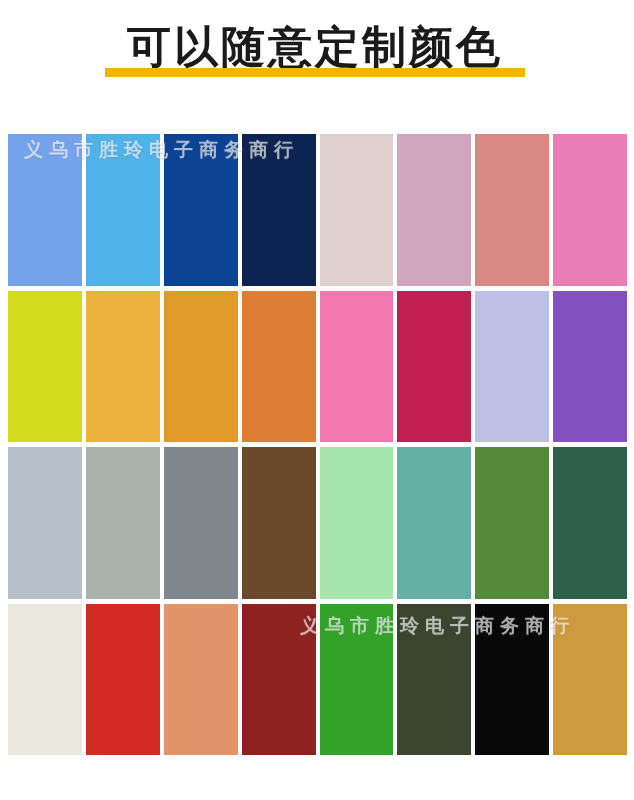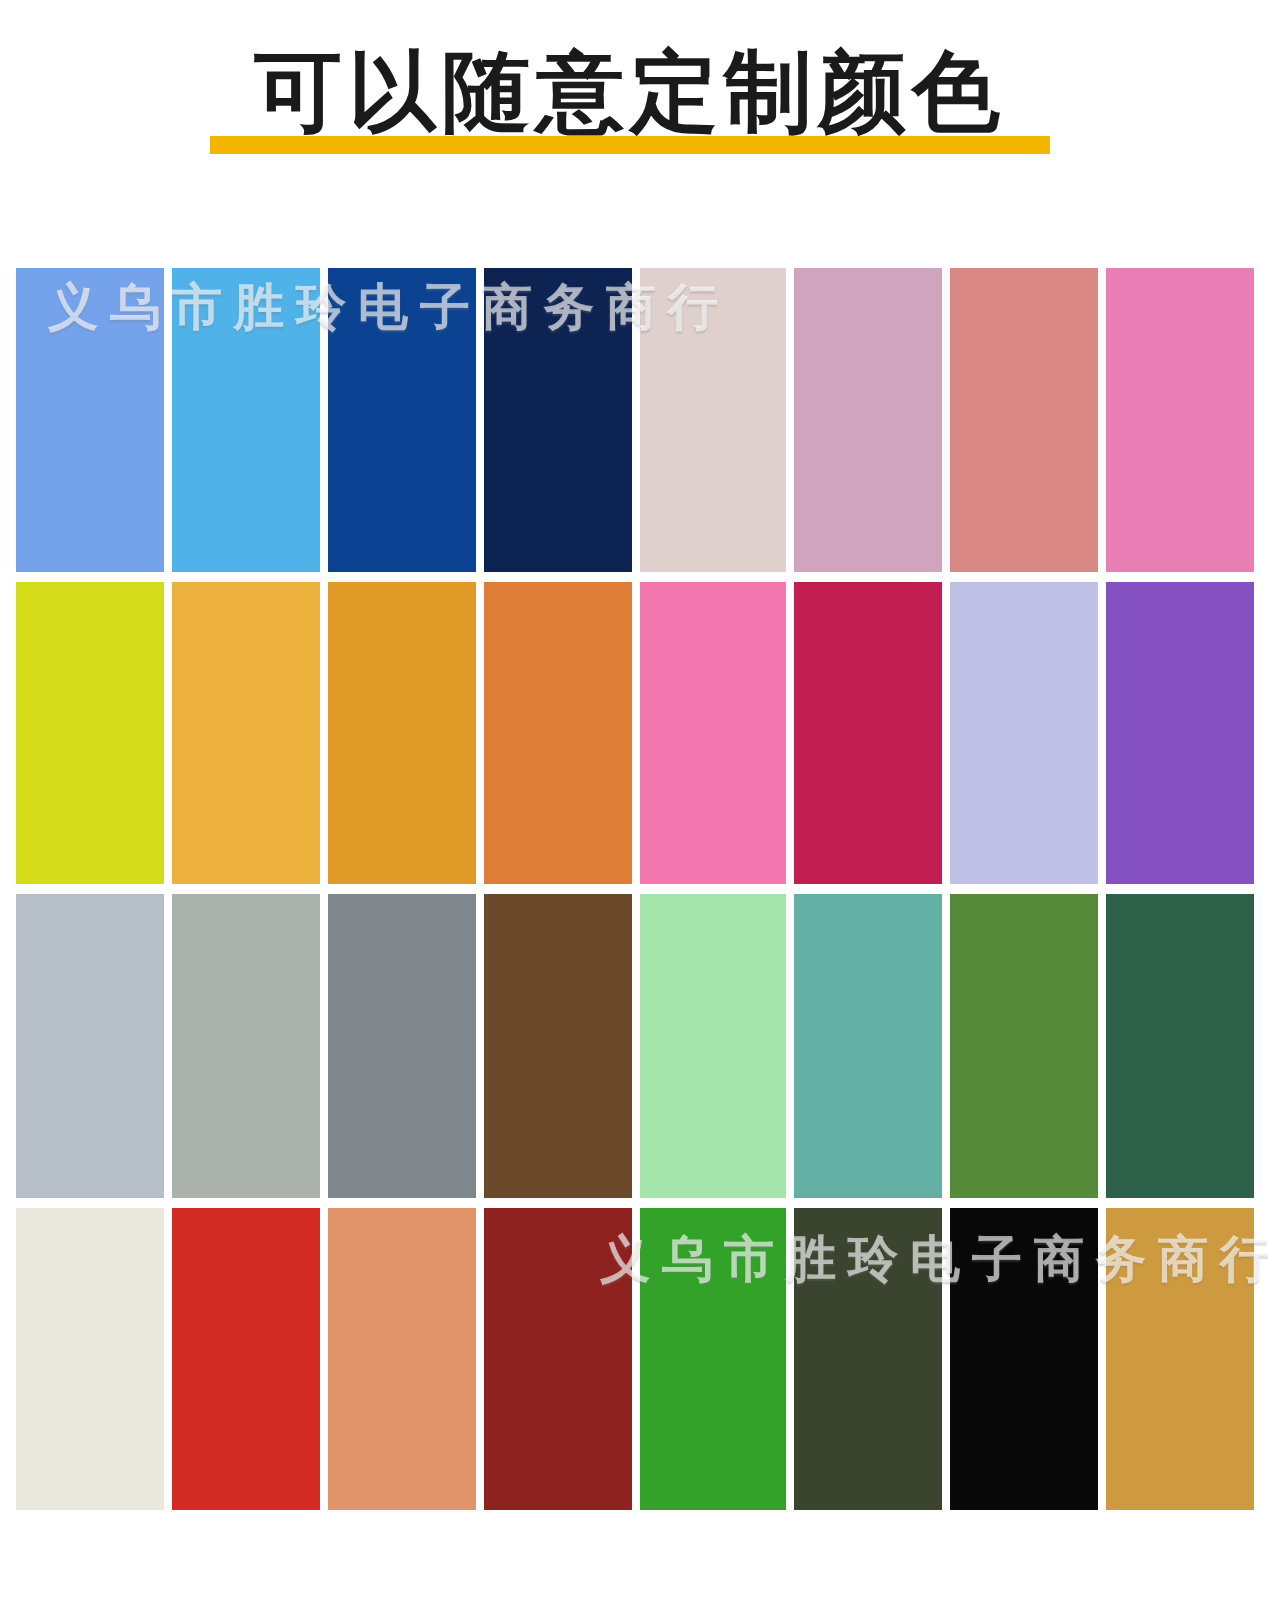--- a/index.html
+++ b/index.html
@@ -73,21 +73,21 @@
   .swatch {
     width: 100%;
     height: 100%;
     display: block;
   }
 
   
   .watermark {
     position: absolute;
     font-family: "DejaVu Sans", "Liberation Sans", sans-serif;
-    font-size: 25px;
+    font-size: 19px;
     font-weight: bold;
     letter-spacing: 6px;
     white-space: nowrap;
     color: rgba(255, 255, 255, 0.62);
     text-shadow: 0 1px 1px rgba(120, 120, 120, 0.30);
     pointer-events: none;
     user-select: none;
   }
   .watermark-top {
     left: 24px;

